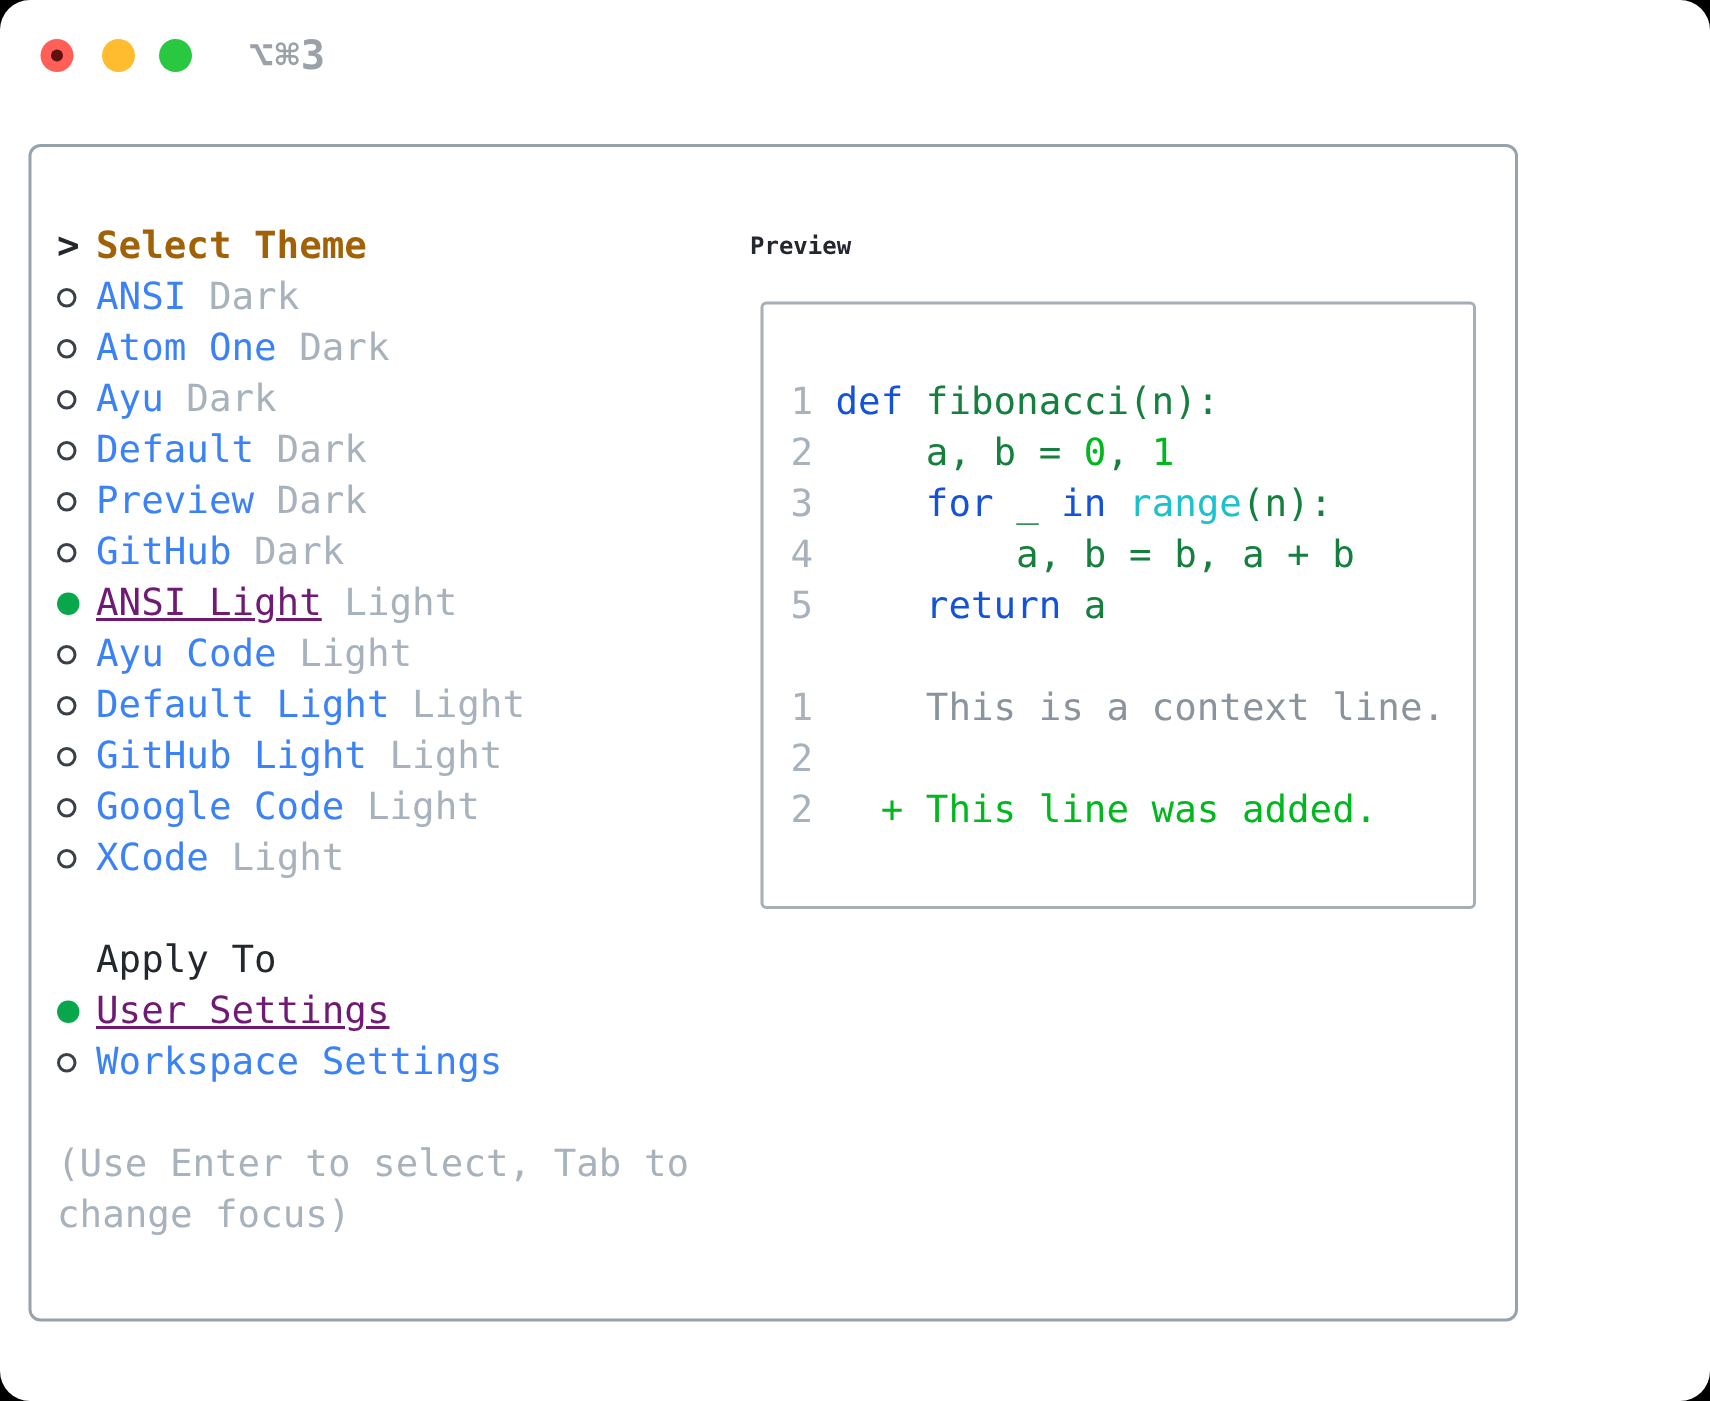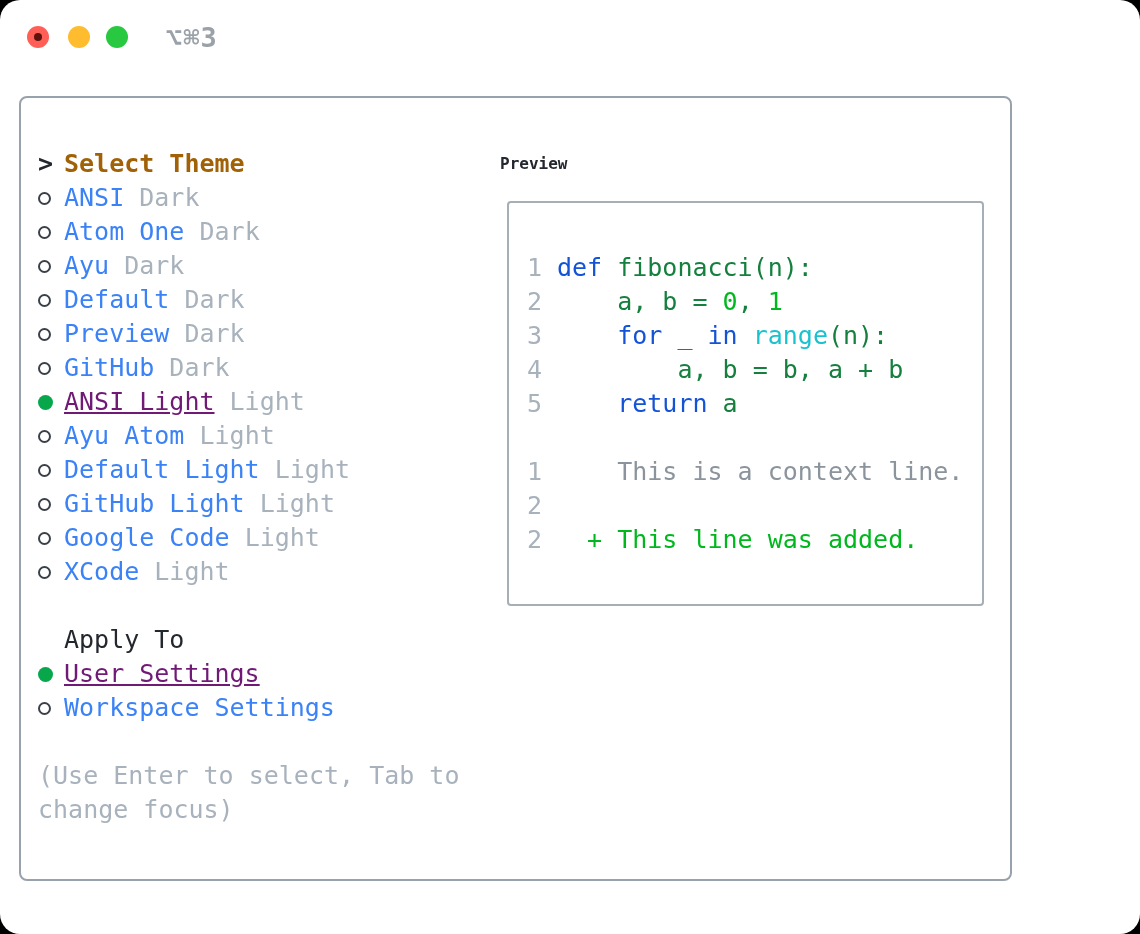--- a/index.html
+++ b/index.html
@@ -59,21 +59,21 @@
         <span class="hdr">Select Theme</span>
       </div>
       <div id="theme-rows">
           <div class="row"><div class="marker"><div class="dot"></div></div><span><span class="t-name">ANSI</span><span class="t-var"> Dark</span></span></div>
           <div class="row"><div class="marker"><div class="dot"></div></div><span><span class="t-name">Atom One</span><span class="t-var"> Dark</span></span></div>
           <div class="row"><div class="marker"><div class="dot"></div></div><span><span class="t-name">Ayu</span><span class="t-var"> Dark</span></span></div>
           <div class="row"><div class="marker"><div class="dot"></div></div><span><span class="t-name">Default</span><span class="t-var"> Dark</span></span></div>
           <div class="row"><div class="marker"><div class="dot"></div></div><span><span class="t-name">Preview</span><span class="t-var"> Dark</span></span></div>
           <div class="row"><div class="marker"><div class="dot"></div></div><span><span class="t-name">GitHub</span><span class="t-var"> Dark</span></span></div>
           <div class="row"><div class="marker"><div class="dot sel"></div></div><span><span class="t-name sel">ANSI Light</span><span class="t-var"> Light</span></span></div>
-          <div class="row"><div class="marker"><div class="dot"></div></div><span><span class="t-name">Ayu Atom</span><span class="t-var"> Light</span></span></div>
+          <div class="row"><div class="marker"><div class="dot"></div></div><span><span class="t-name">Ayu Code</span><span class="t-var"> Light</span></span></div>
           <div class="row"><div class="marker"><div class="dot"></div></div><span><span class="t-name">Default Light</span><span class="t-var"> Light</span></span></div>
           <div class="row"><div class="marker"><div class="dot"></div></div><span><span class="t-name">GitHub Light</span><span class="t-var"> Light</span></span></div>
           <div class="row"><div class="marker"><div class="dot"></div></div><span><span class="t-name">Google Code</span><span class="t-var"> Light</span></span></div>
           <div class="row"><div class="marker"><div class="dot"></div></div><span><span class="t-name">XCode</span><span class="t-var"> Light</span></span></div>
         </div>
 
       <div class="gap"></div>
 
       <div class="row">
         <span class="marker"></span>

